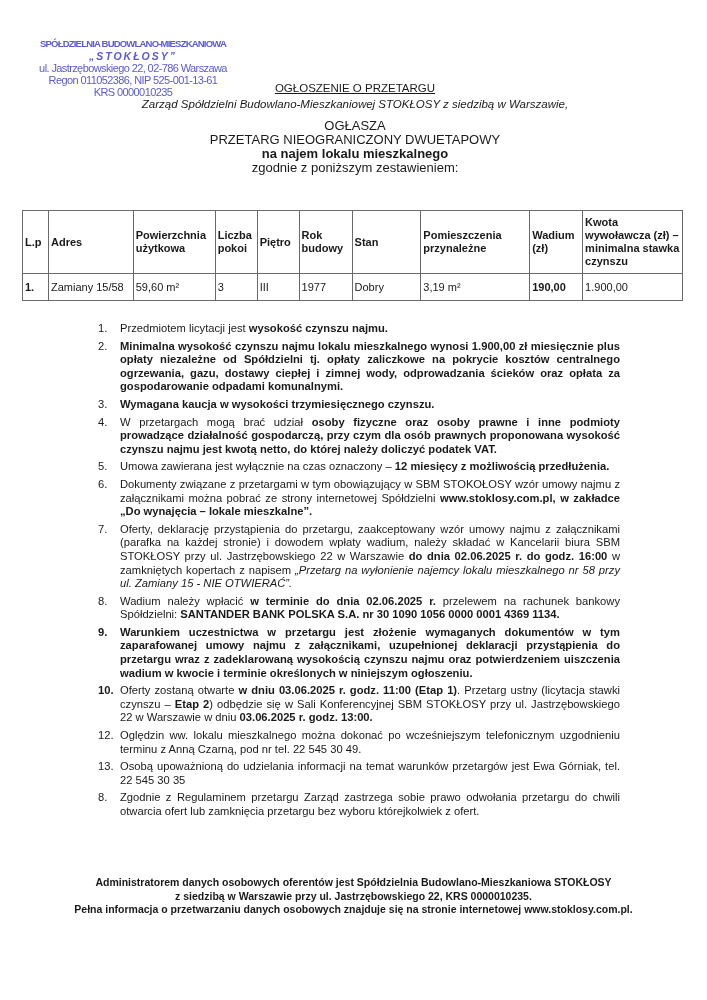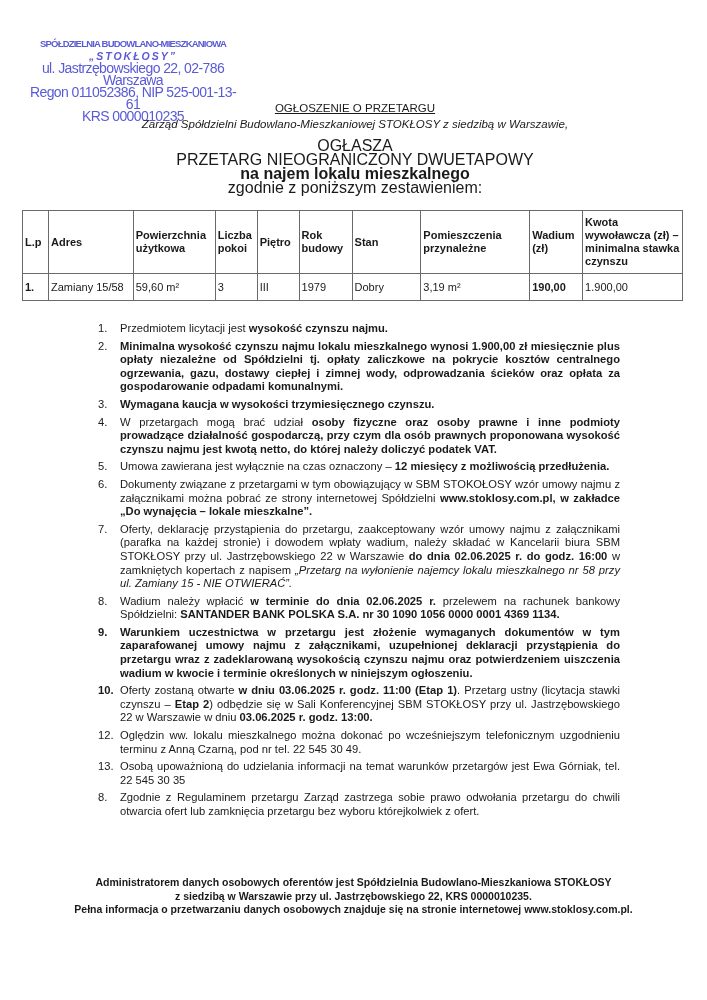--- a/index.html
+++ b/index.html
@@ -3,25 +3,25 @@
 <meta charset="utf-8">
 <style>
   html, body { margin: 0; padding: 0; background: #ffffff; }
   body { width: 707px; height: 1000px; position: relative; overflow: hidden;
          font-family: "Liberation Sans", sans-serif; color: #1a1a1a; }
   .stamp { position: absolute; left: 28px; top: 38px; width: 210px; text-align: center;
            color: #5a5ad6; font-family: "Liberation Sans", sans-serif; font-size: 10.5px;
            line-height: 12px; letter-spacing: -0.6px; font-weight: bold; }
   .stamp .name { font-size: 9.5px; letter-spacing: -0.8px; }
   .stamp .quoted { font-style: italic; letter-spacing: 2px; }
-  .stamp .line { font-weight: normal; font-size: 14px; }
-  .head { position: absolute; left: 0; width: 707px; text-align: center; font-size: 11.2px; margin-top: 20px; }
+  .stamp .line { font-weight: normal; font-size: 11px; }
+  .head { position: absolute; left: 0; width: 707px; text-align: center; font-size: 11.2px; }
   .title { top: 82px; left: 140px; width: 430px; text-decoration: underline; font-size: 11.5px; }
   .board { top: 98px; left: 140px; width: 430px; font-style: italic; font-weight: normal; font-size: 11.5px; }
-  .center-block { top: 119px; left: 140px; width: 430px; line-height: 14px; font-size: 16px; }
+  .center-block { top: 119px; left: 140px; width: 430px; line-height: 14px; font-size: 13px; }
   .center-block div { text-align: center; }
   .b { font-weight: bold; }
   table.tbl { position: absolute; left: 22px; top: 210px; width: 661px; border-collapse: collapse;
               font-size: 11px; }
   table.tbl th, table.tbl td { border: 1px solid #6a6a6a; text-align: left; padding: 0 2px; line-height: 13px; }
   table.tbl th { height: 62px; font-weight: bold; }
   table.tbl td { height: 26px; }
   .list { position: absolute; left: 98px; top: 322px; width: 522px; font-size: 11.2px; line-height: 13.6px; }
   .item { display: flex; margin-bottom: 4px; }
   .item .num { width: 22px; flex: 0 0 22px; }
@@ -77,21 +77,21 @@
       <th>Kwota wywoławcza (zł) – minimalna stawka czynszu</th>
     </tr>
   </thead>
   <tbody>
     <tr>
       <td class="b">1.</td>
       <td>Zamiany 15/58</td>
       <td>59,60 m²</td>
       <td>3</td>
       <td>III</td>
-      <td>1979</td>
+      <td>1977</td>
       <td>Dobry</td>
       <td>3,19 m²</td>
       <td class="b">190,00</td>
       <td>1.900,00</td>
     </tr>
   </tbody>
 </table>
 
 <div class="list" id="terms-list">
     <div class="item">

